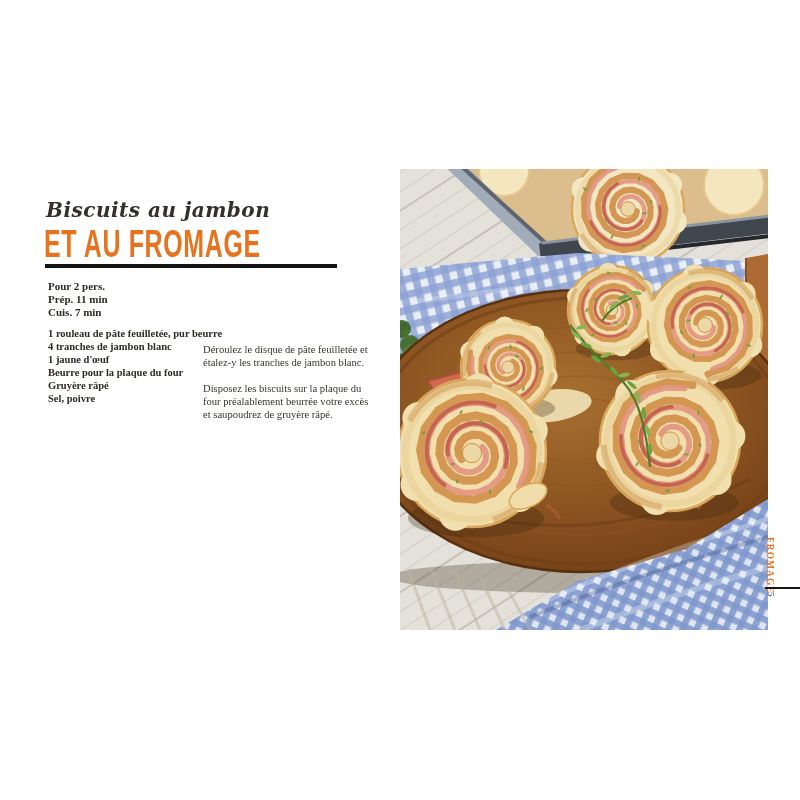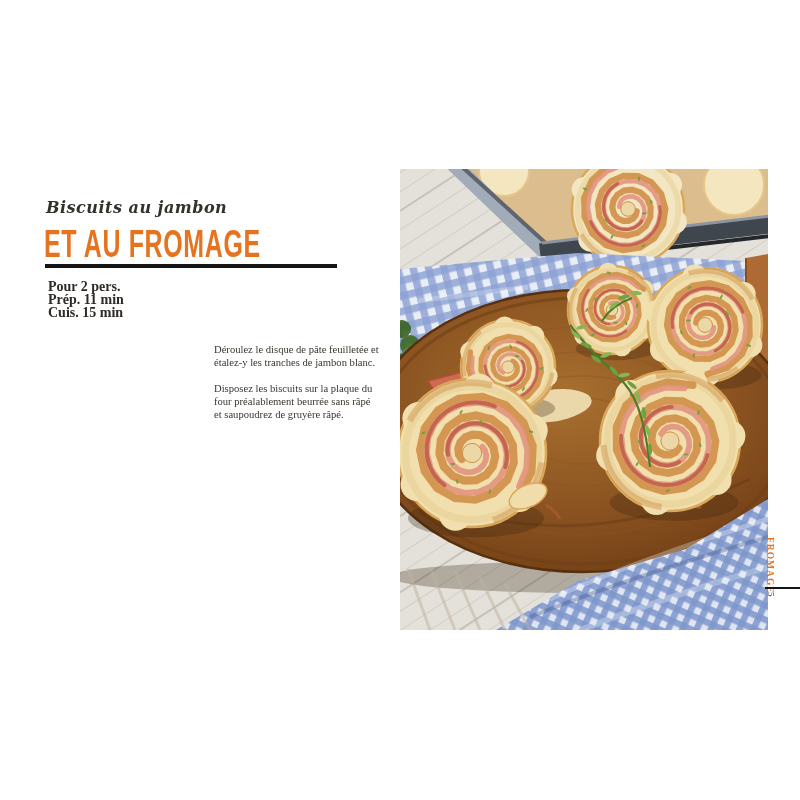--- a/index.html
+++ b/index.html
@@ -1,61 +1,69 @@
 <!DOCTYPE html>
 <html style="--accent: #e6731f;"><head>
 <meta charset="utf-8">
 <style>
   html,body{margin:0;padding:0;background:#ffffff;}
   .sheet{position:relative;width:800px;height:800px;background:#ffffff;overflow:hidden;
          font-family:"Liberation Serif", serif;}
   .title-script{position:absolute;left:46px;top:198px;margin:0;
      font-family:"DejaVu Serif", serif;font-style:italic;font-weight:600;
-     font-size:16px;color:#34302b;letter-spacing:.5px;}
+     font-size:20px;color:#34302b;letter-spacing:.5px;}
   .title-caps{position:absolute;left:44px;top:226px;margin:0;line-height:36px;}
   .title-caps .inner{display:inline-block;transform:scaleX(.64);transform-origin:left center;
      font-family:"Liberation Sans", sans-serif;font-weight:bold;font-size:39px;
      letter-spacing:1px;color:var(--accent,#e6731f);white-space:nowrap;}
   .rule{position:absolute;left:45px;top:264px;width:292px;height:4px;background:#151515;}
-  .meta{position:absolute;left:48px;top:280px;font-weight:bold;font-size:14px;
+  .meta{position:absolute;left:48px;top:280px;font-weight:bold;font-size:11px;
      line-height:13.2px;color:#2e2a25;}
   .ingredients{position:absolute;left:48px;top:327px;margin:0;padding:0;list-style:none;
      font-weight:bold;font-size:10.5px;line-height:13.1px;color:#2e2a25;}
   .steps{position:absolute;left:202px;top:344px;width:178px;font-size:10.6px;
      line-height:12.9px;color:#3a352e;}
-  .steps p{margin:0 0 13px 12px;white-space:pre-line;}
+  .steps p{margin:0 0 13px 1px;white-space:pre-line;}
   .photo{position:absolute;left:400px;top:169px;width:368px;height:461px;display:block;}
   .tab{position:absolute;left:765px;top:537px;writing-mode:vertical-rl;
      font-family:"Liberation Serif", serif;font-weight:bold;font-size:9.5px;
      letter-spacing:1px;color:var(--accent,#e6731f);}
   .folio-rule{position:absolute;left:765px;top:587px;width:35px;height:2px;background:#161616;}
   .folio{position:absolute;left:766px;top:592px;writing-mode:vertical-rl;
      font-size:9px;color:#3c3832;font-family:"Liberation Serif", serif;}
 </style>
 </head>
 <body>
 
 <div class="sheet">
 
   <h1 class="title-script">Biscuits au jambon</h1>
   <h2 class="title-caps"><span class="inner">ET AU FROMAGE</span></h2>
   <div class="rule"></div>
 
   <div class="meta">
     <div>Pour 2 pers.</div>
     <div>Prép. 11 min</div>
-    <div>Cuis. 15 min</div>
+    <div>Cuis. 7 min</div>
   </div>
 
+  <ul class="ingredients">
+    <li>1 rouleau de pâte feuilletée, pur beurre</li>
+    <li>4 tranches de jambon blanc</li>
+    <li>1 jaune d'œuf</li>
+    <li>Beurre pour la plaque du four</li>
+    <li>Gruyère râpé</li>
+    <li>Sel, poivre</li>
+  </ul>
 
   <div class="steps">
     <p>Déroulez le disque de pâte feuilletée et
 étalez-y les tranches de jambon blanc.</p>
     <p>Disposez les biscuits sur la plaque du
-four préalablement beurrée sans râpé
+four préalablement beurrée votre excès
 et saupoudrez de gruyère râpé.</p>
   </div>
 
   <svg class="photo" viewBox="0 0 368 461" xmlns="http://www.w3.org/2000/svg">
     <defs>
       <clipPath id="pc">
           <rect x="0" y="0" width="368" height="461"></rect>
         </clipPath>
       <radialGradient id="wg" cx="45%" cy="38%" r="75%">
         <stop offset="0%" stop-color="#a8702f"></stop>

